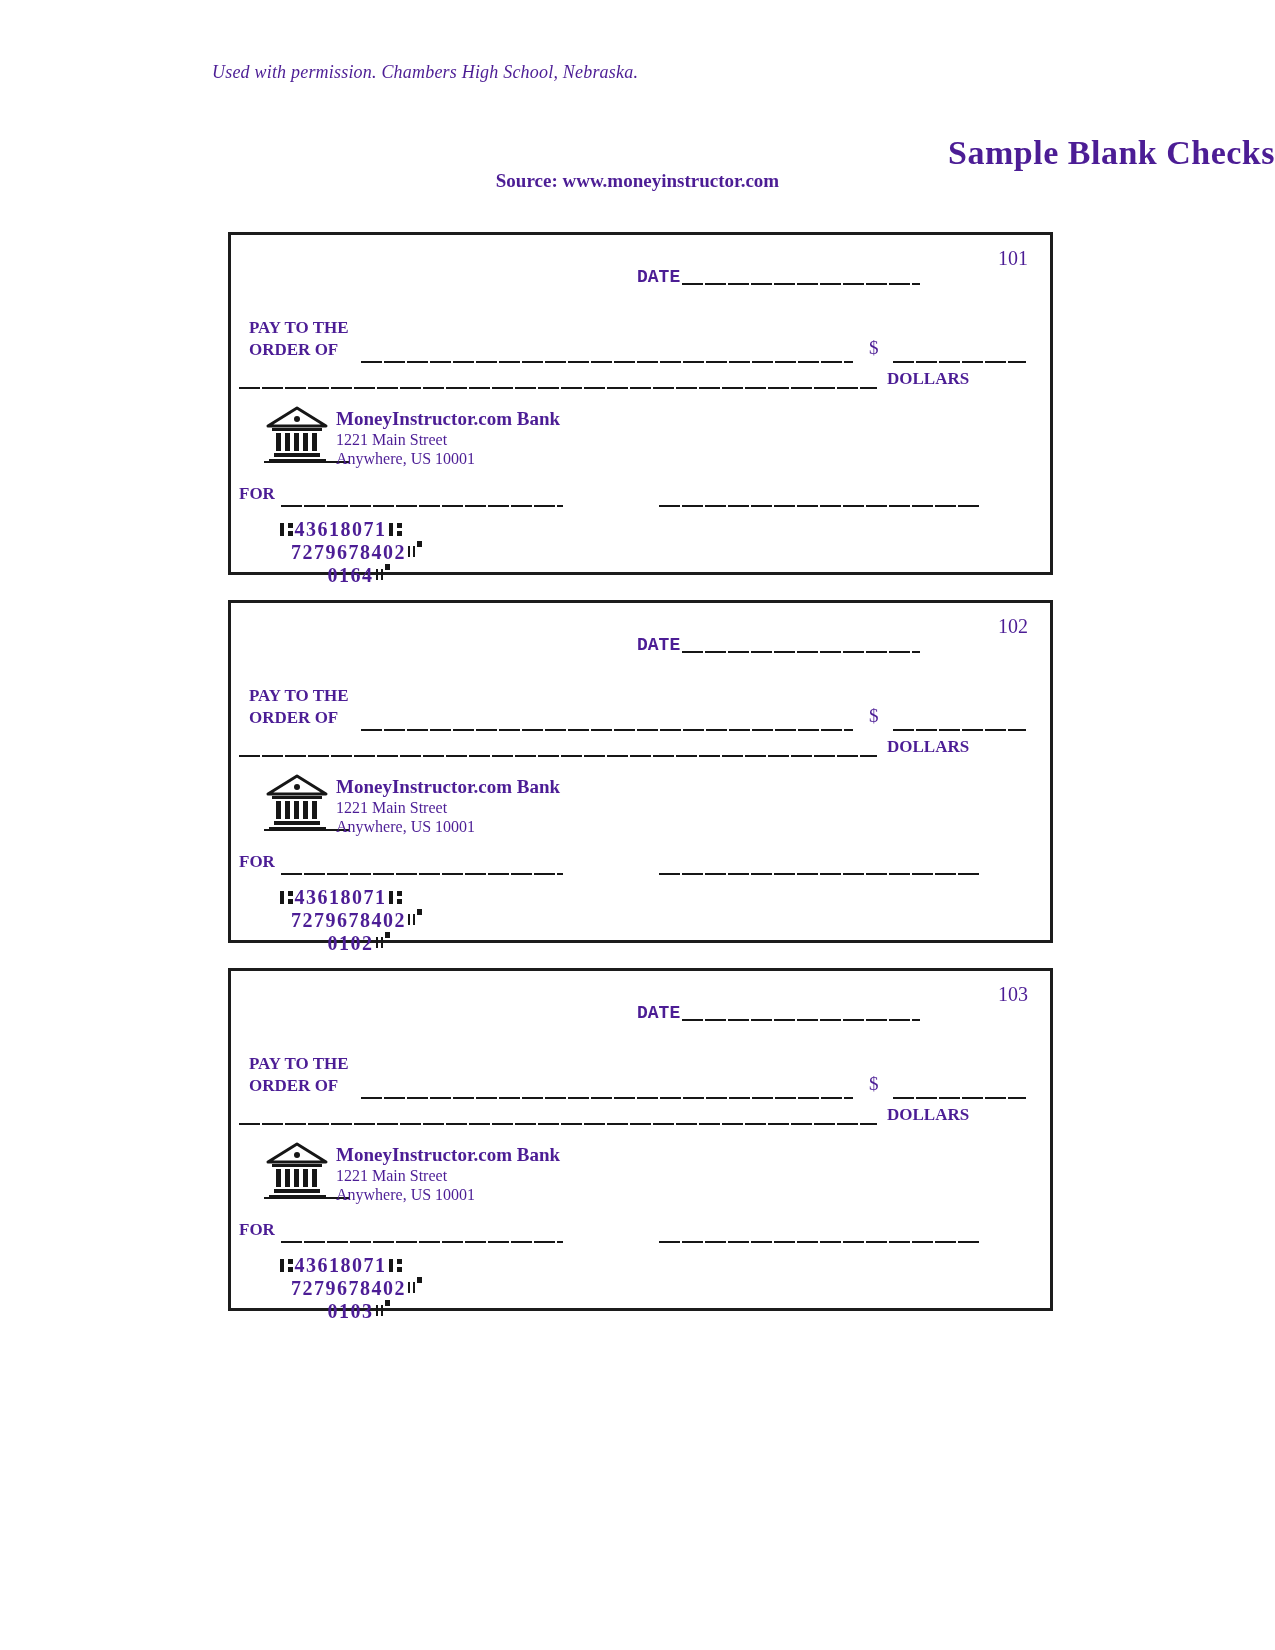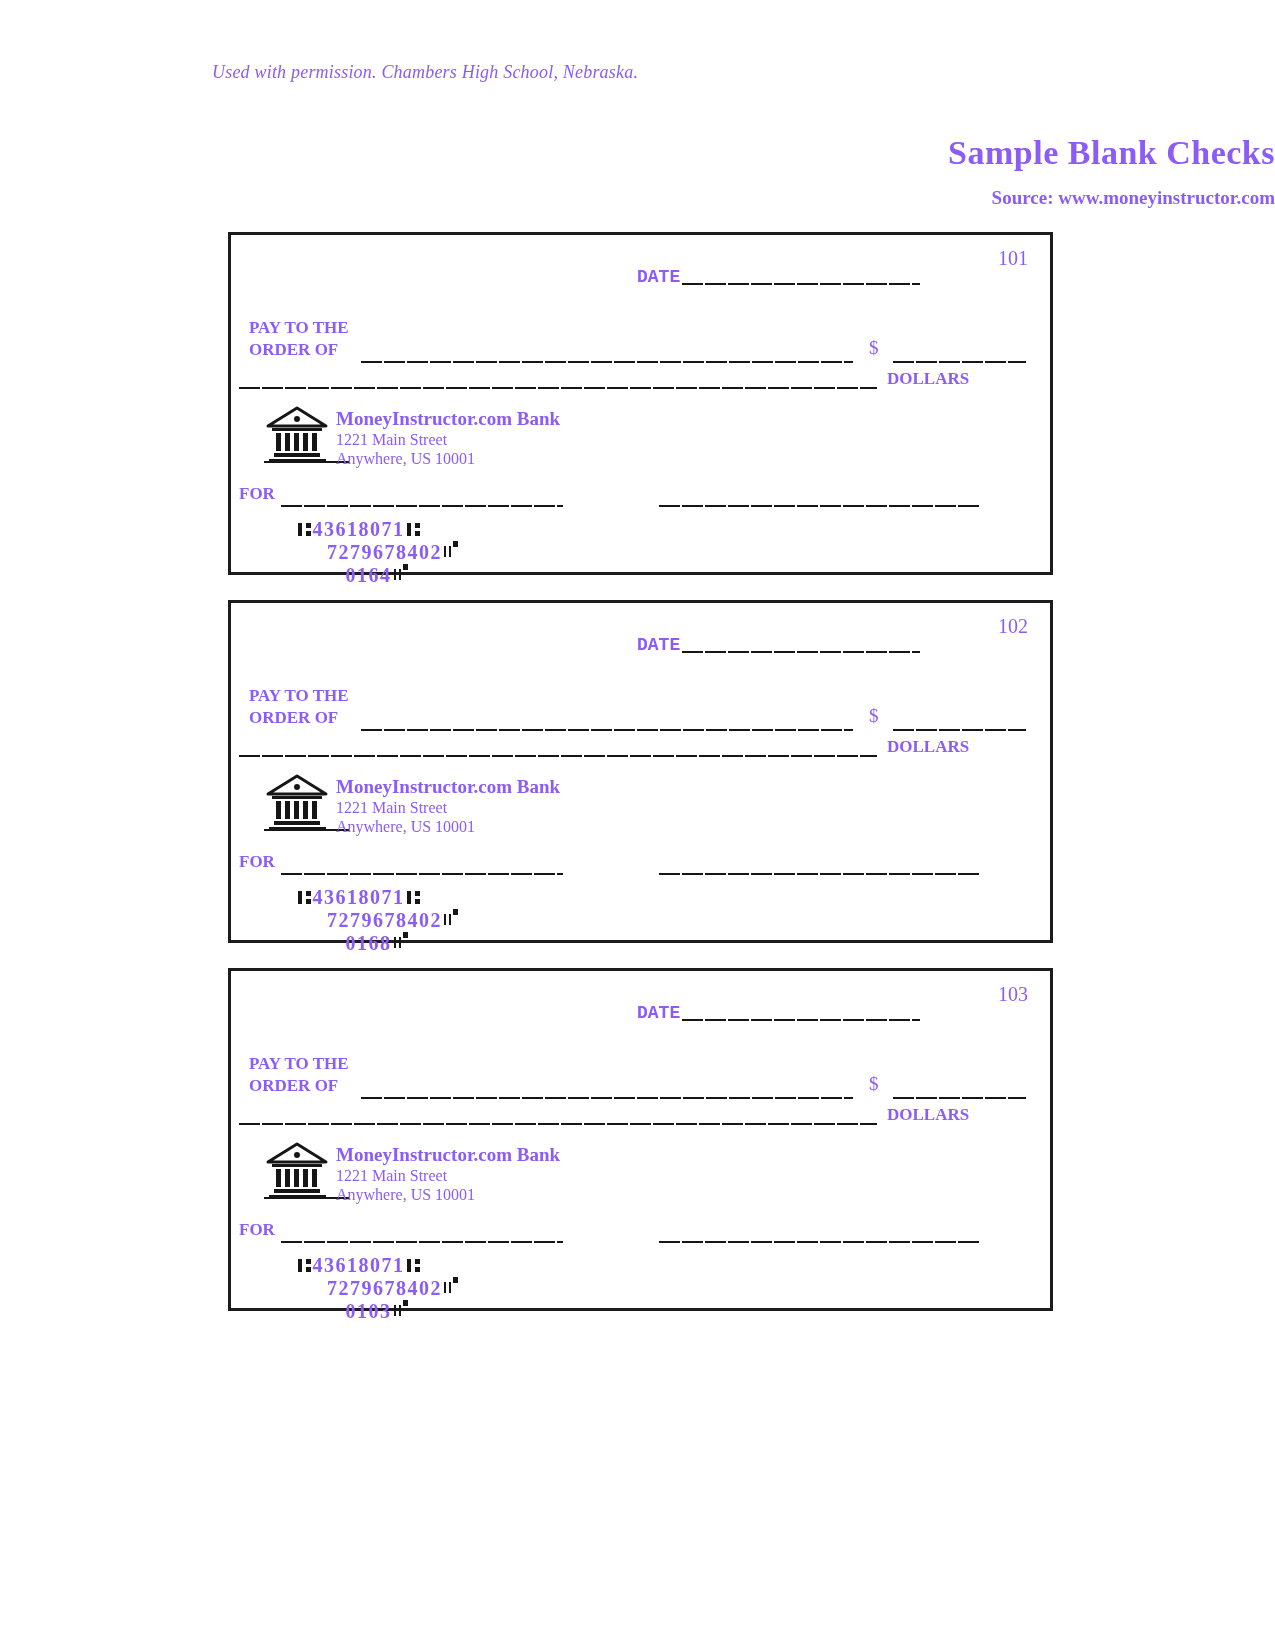--- a/index.html
+++ b/index.html
@@ -1,29 +1,29 @@
 <!DOCTYPE html>
 <html><head>
 <meta charset="utf-8">
 <style>
   html,body { margin:0; padding:0; background:#ffffff; }
   .page {
     position:relative; width:1275px; height:1650px; background:#ffffff;
-    font-family:"Liberation Serif", serif; color:#8b5cf6; overflow:hidden;
+    font-family:"Liberation Serif", serif; color:#4c1d95; overflow:hidden;
   }
   .attribution {
     position:absolute; left:212px; top:62px;
     font-style:italic; font-size:18px; letter-spacing:0.2px;
   }
   .doc-title {
     position:absolute; left:0; width:100%; top:134px; text-align:right;
     font-size:34px; font-weight:bold; letter-spacing:0.5px;
   }
   .doc-source {
-    position:absolute; left:0; width:100%; top:187px; text-align:right;
+    position:absolute; left:0; width:100%; top:170px; text-align:center;
     font-size:19px; font-weight:bold;
   }
   .checks {
     position:absolute; left:228px; top:232px; width:825px;
     display:flex; flex-direction:column; gap:25px;
   }
   .check {
     position:relative; height:343px; background:#fff;
     border:3px solid #1c1c1c; box-sizing:border-box;padding-left:38px;
   }
@@ -49,21 +49,21 @@
   .for-label { position:absolute; left:8px; top:249px; font-weight:bold; font-size:17px; }
   .for-line { position:absolute; left:50px; top:270px; width:282px; }
   .sig-line { position:absolute; left:428px; top:270px; width:322px; }
   .micr {
     position:absolute; left:28px; top:283px; display:flex; align-items:center;
     font-weight:bold; font-size:20px; letter-spacing:1.5px;flex-direction:column;
   }
   .micr svg { display:block; }
   .micr .sym-transit { margin:0 2px; }
   .micr .sym-onus { transform:translateY(-4px); margin-left:2px; }
-  .micr .grp-account { margin-left:68px; }
+  .micr .grp-account { margin-left:32px; }
   .micr .grp-checknum { margin-left:36px; }
   .micr .grp { display:flex; align-items:center; }
 </style>
 </head>
 <body>
 
 <svg width="0" height="0" style="position:absolute">
   <defs>
     <g id="def-bank" fill="#161616" stroke="none">
       <polygon points="33,3 62,21 4,21" fill="none" stroke="#161616" stroke-width="3" stroke-linejoin="round"></polygon>
@@ -190,21 +190,21 @@
               <use href="#def-transit"></use>
             </svg>
         </span>
         <span class="grp grp-account">
           <span>7279678402</span>
           <svg class="sym-onus" width="14" height="16" viewBox="0 0 14 16">
               <use href="#def-onus"></use>
             </svg>
         </span>
         <span class="grp grp-checknum">
-          <span>0168</span>
+          <span>0102</span>
           <svg class="sym-onus" width="14" height="16" viewBox="0 0 14 16">
               <use href="#def-onus"></use>
             </svg>
         </span>
       </div>
     </div>
 
     <div class="check">
       <div class="check-number">103</div>
       <div class="date-row">

